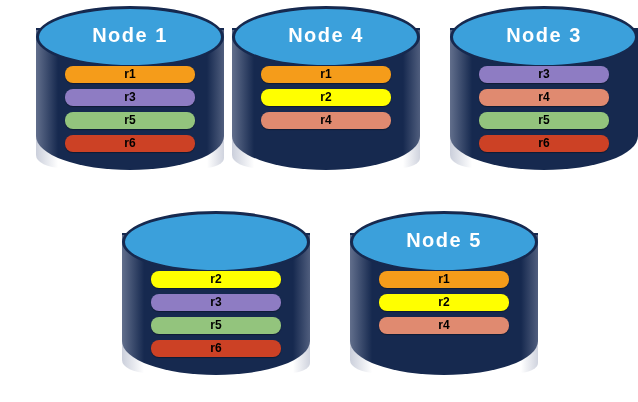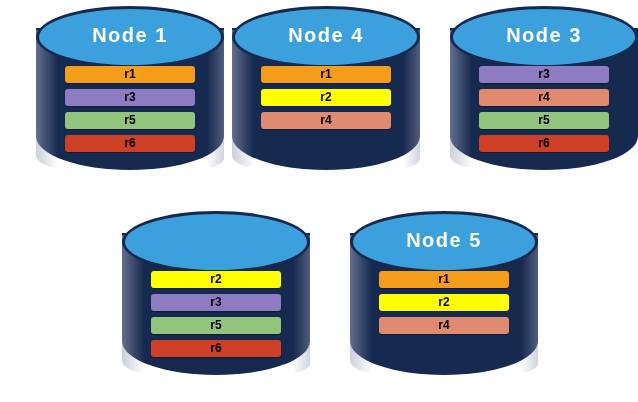--- a/index.html
+++ b/index.html
@@ -92,21 +92,21 @@
   .records {
     position: absolute;
     left: 29px;
     top: 60px;
     width: 130px;
     z-index: 3;
   }
   .record {
     height: 17px;
     margin-bottom: 6px;
-    border-radius: 3px;
+    border-radius: 8px;
     color: #000000;
     font-size: 12px;
     font-weight: bold;
     line-height: 17px;
     text-align: center;
     box-shadow: 0 1px 1px rgba(0,0,0,0.35);
   }
   .record:last-child { margin-bottom: 0; }
 
   

